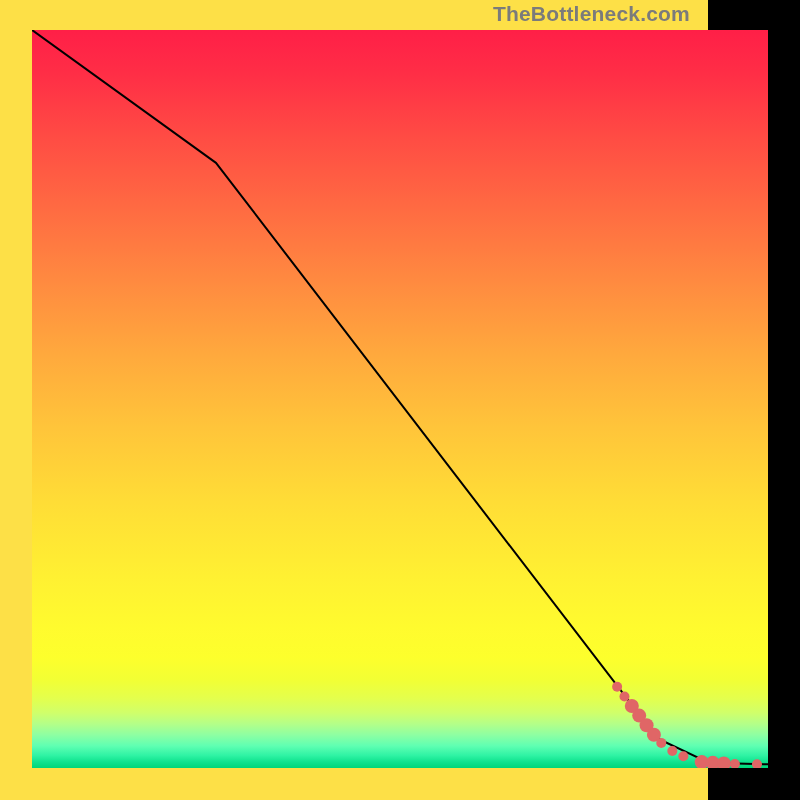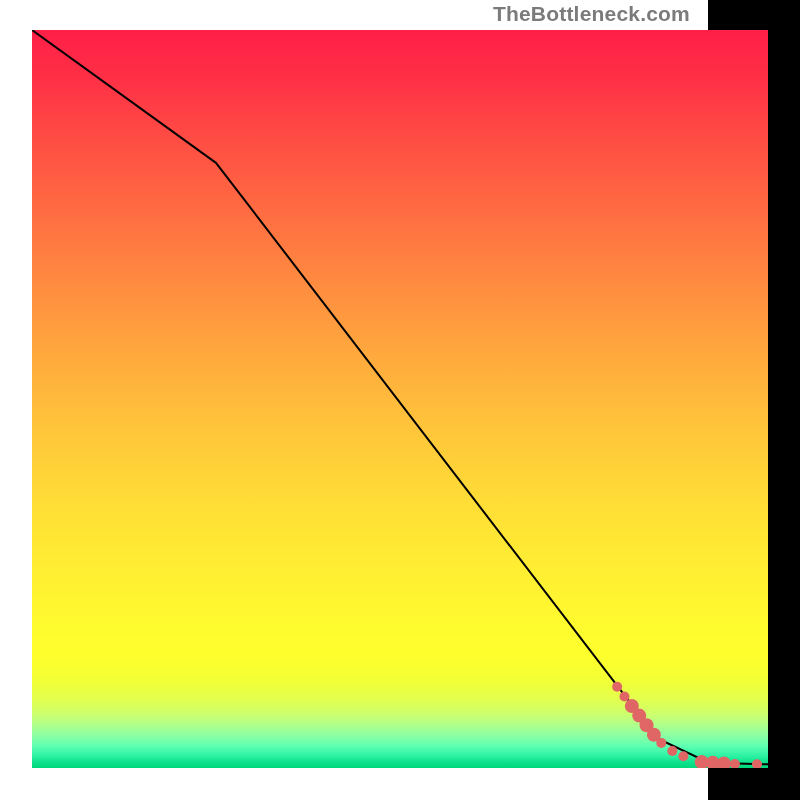--- a/index.html
+++ b/index.html
@@ -7,21 +7,21 @@
     padding: 0;
     width: 800px;
     height: 800px;
     background: #000;
     overflow: hidden;
     font-family: Arial, Helvetica, sans-serif;
   }
   .outer {
     width: 708px;
     height: 800px;
-    background: #ffffff;
+    background: #fde047;
     position: relative;
   }
   .attribution {
     position: absolute;
     top: 2px;
     right: 18px;
     font-size: 21px;
     color: #7b7b7b;
     font-weight: 600;
     letter-spacing: 0.2px;

